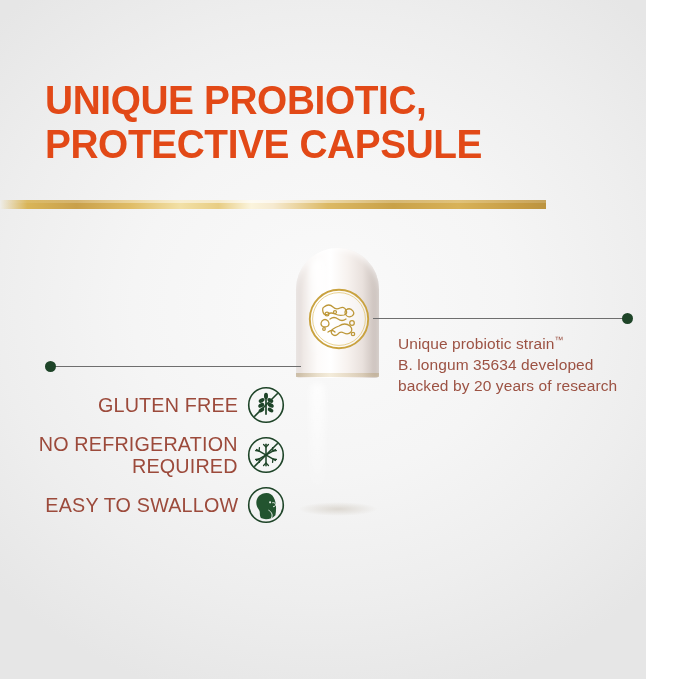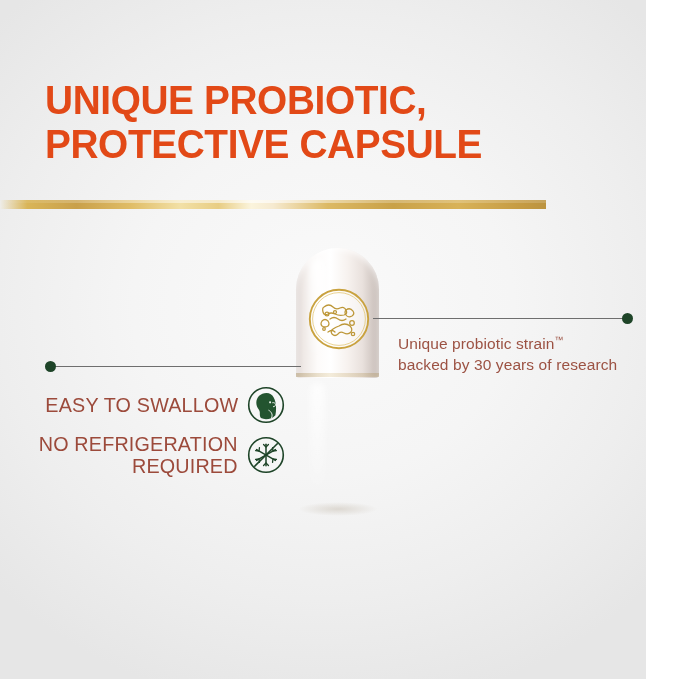--- a/index.html
+++ b/index.html
@@ -268,37 +268,44 @@
     </g>
   </svg>
 
   <div class="leader leader-right"></div>
   <div class="dot dot-right"></div>
   <div class="leader leader-left"></div>
   <div class="dot dot-left"></div>
 
   <div class="annotation">
     <div class="ln"><span>Unique probiotic strain</span><sup>™</sup></div>
-    <div class="ln">backed by 30 years of research</div>
+    <div class="ln">B. longum 35634 developed</div>
+    <div class="ln">backed by 20 years of research</div>
   </div>
 
   <div class="features">
 
-
-
     <div class="feature">
-      <span class="feature-label">EASY TO SWALLOW</span>
+      <span class="feature-label">GLUTEN FREE</span>
       <svg class="feature-icon" viewBox="0 0 40 40">
         <circle cx="20" cy="20" r="18.2" fill="none" stroke="#1e4428" stroke-width="1.7"></circle>
-        <path d="M20.6 7.4 C14.2 7.4 9.8 12.0 9.8 17.6 C9.8 20.6 11.0 22.6 12.2 24.4 C13.2 25.9 13.6 27.0 13.5 28.6 C13.4 30.6 13.8 32.4 14.6 33.8 C16.3 34.6 18.1 35.0 20.0 35.0 C23.9 35.0 27.4 33.4 29.9 30.8 C30.4 28.4 30.6 25.8 30.6 23.4 C30.6 14.4 27.4 7.4 20.6 7.4 Z" fill="#23542f"></path>
-        <path d="M26.6 17.6 C28.4 17.2 29.8 18.0 30.0 19.4 C30.2 20.9 29.0 21.8 27.4 21.8" fill="none" stroke="#eef4ee" stroke-width="1.0"></path>
-        <path d="M22.6 25.4 C24.2 26.2 25.6 27.6 26.2 29.4 C26.7 31.0 26.4 32.6 25.4 33.8" fill="none" stroke="#eef4ee" stroke-width="1.0"></path>
-        <circle cx="24.3" cy="17.2" r="1.1" fill="#eef4ee"></circle>
+        <g fill="#1e4428">
+          <ellipse cx="20" cy="10.5" rx="2.1" ry="3.4"></ellipse>
+          <ellipse cx="15.4" cy="15.2" rx="3.3" ry="2.1" transform="rotate(-30 15.4 15.2)"></ellipse>
+          <ellipse cx="24.6" cy="15.2" rx="3.3" ry="2.1" transform="rotate(30 24.6 15.2)"></ellipse>
+          <ellipse cx="15.0" cy="20.3" rx="3.4" ry="2.1" transform="rotate(-30 15.0 20.3)"></ellipse>
+          <ellipse cx="25.0" cy="20.3" rx="3.4" ry="2.1" transform="rotate(30 25.0 20.3)"></ellipse>
+          <ellipse cx="15.2" cy="25.3" rx="3.3" ry="2.0" transform="rotate(-30 15.2 25.3)"></ellipse>
+          <ellipse cx="24.8" cy="25.3" rx="3.3" ry="2.0" transform="rotate(30 24.8 25.3)"></ellipse>
+          <rect x="19.1" y="13.5" width="1.8" height="17" rx="0.9"></rect>
+        </g>
+        <line x1="7.6" y1="32.4" x2="32.4" y2="7.6" stroke="#1e4428" stroke-width="1.7"></line>
       </svg>
     </div>
+
 
     <div class="feature">
       <span class="feature-label">NO REFRIGERATION
 REQUIRED</span>
       <svg class="feature-icon" viewBox="0 0 40 40">
         <circle cx="20" cy="20" r="18.2" fill="none" stroke="#1e4428" stroke-width="1.7"></circle>
         <g stroke="#1e4428" stroke-width="1.6" stroke-linecap="round">
           <line x1="20" y1="8.6" x2="20" y2="31.4"></line>
           <line x1="10.1" y1="14.3" x2="29.9" y2="25.7"></line>
           <line x1="10.1" y1="25.7" x2="29.9" y2="14.3"></line>
@@ -308,14 +315,25 @@
           <path d="M20 28.4 l-2.6 2.7 M20 28.4 l2.6 2.7"></path>
           <path d="M12.7 15.8 l-3.7 -0.5 M12.7 15.8 l0.4 -3.6"></path>
           <path d="M27.3 24.2 l3.7 0.5 M27.3 24.2 l-0.4 3.6"></path>
           <path d="M12.7 24.2 l-3.7 0.5 M12.7 24.2 l0.4 3.6"></path>
           <path d="M27.3 15.8 l3.7 -0.5 M27.3 15.8 l-0.4 -3.6"></path>
         </g>
         <line x1="7.6" y1="32.4" x2="32.4" y2="7.6" stroke="#1e4428" stroke-width="1.7"></line>
       </svg>
     </div>
 
+    <div class="feature">
+      <span class="feature-label">EASY TO SWALLOW</span>
+      <svg class="feature-icon" viewBox="0 0 40 40">
+        <circle cx="20" cy="20" r="18.2" fill="none" stroke="#1e4428" stroke-width="1.7"></circle>
+        <path d="M20.6 7.4 C14.2 7.4 9.8 12.0 9.8 17.6 C9.8 20.6 11.0 22.6 12.2 24.4 C13.2 25.9 13.6 27.0 13.5 28.6 C13.4 30.6 13.8 32.4 14.6 33.8 C16.3 34.6 18.1 35.0 20.0 35.0 C23.9 35.0 27.4 33.4 29.9 30.8 C30.4 28.4 30.6 25.8 30.6 23.4 C30.6 14.4 27.4 7.4 20.6 7.4 Z" fill="#23542f"></path>
+        <path d="M26.6 17.6 C28.4 17.2 29.8 18.0 30.0 19.4 C30.2 20.9 29.0 21.8 27.4 21.8" fill="none" stroke="#eef4ee" stroke-width="1.0"></path>
+        <path d="M22.6 25.4 C24.2 26.2 25.6 27.6 26.2 29.4 C26.7 31.0 26.4 32.6 25.4 33.8" fill="none" stroke="#eef4ee" stroke-width="1.0"></path>
+        <circle cx="24.3" cy="17.2" r="1.1" fill="#eef4ee"></circle>
+      </svg>
+    </div>
+
   </div>
 </div>
 
 </body></html>

